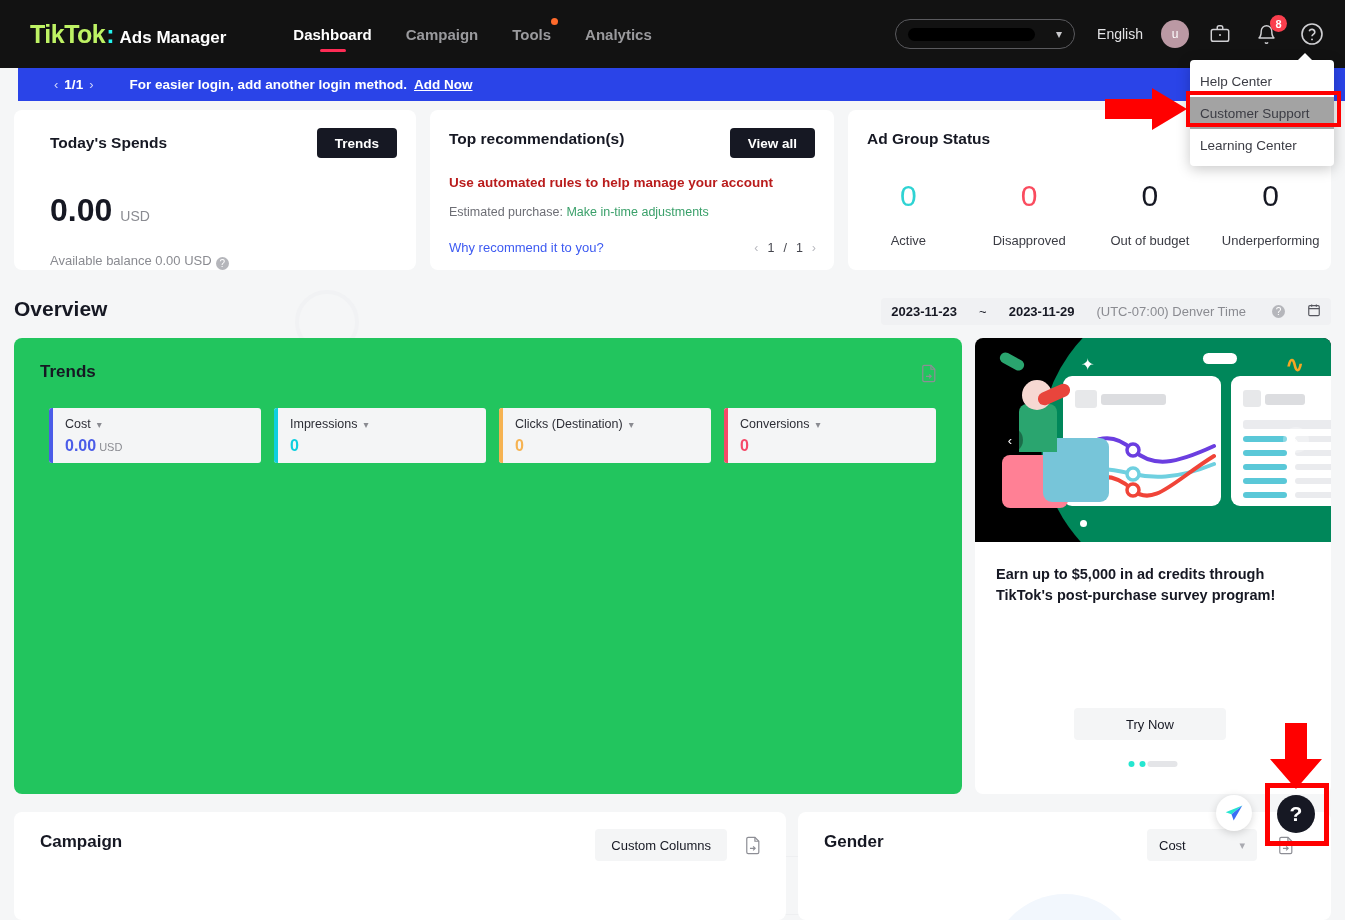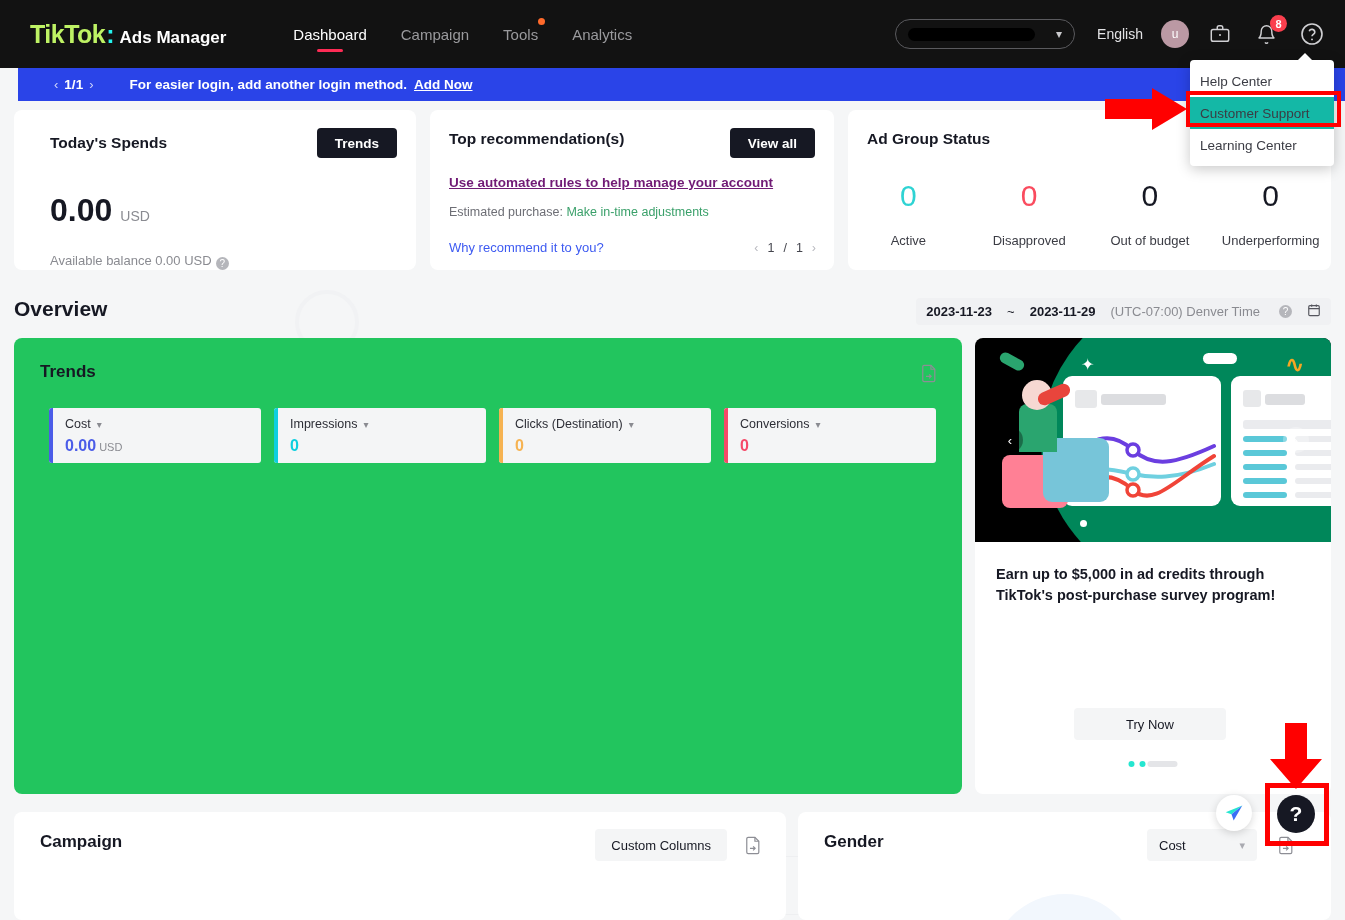--- a/index.html
+++ b/index.html
@@ -21,21 +21,21 @@
   .brand { display: flex; align-items: baseline; margin-left: 12px; }
   .brand-logo {
     font-size: 25px; font-weight: bold; color: #bef264; letter-spacing: -0.5px;
     font-family: "Liberation Sans", sans-serif;
   }
   .brand-colon { color: #25f4ee; font-size: 25px; font-weight: bold; margin: 0 1px; }
   .brand-sub { font-size: 17px; color: #ffffff; font-weight: bold; margin-left: 4px; }
 
   .nav-items { display: flex; align-items: center; margin-left: 50px; height: 68px; }
   .nav-item {
-    position: relative; color: #9a9a9d; font-size: 15px; font-weight: normal;
+    position: relative; color: #9a9a9d; font-size: 15px; font-weight: bold;
     margin: 0 17px; cursor: pointer; height: 68px; display: flex; align-items: center;
   }
   .nav-item.active { color: #ffffff; }
   .nav-item.active::after {
     content: ""; position: absolute; bottom: 16px; left: 50%; transform: translateX(-50%);
     width: 26px; height: 3px; background: #fe2c55; border-radius: 2px;
   }
   .nav-dot {
     position: absolute; top: 18px; right: -7px; width: 7px; height: 7px;
     border-radius: 50%; background: #ff6a2b;
@@ -73,21 +73,21 @@
   }
   .help-menu::before {
     content: ""; position: absolute; top: -7px; right: 21px; width: 0; height: 0;
     border-left: 8px solid transparent; border-right: 8px solid transparent;
     border-bottom: 8px solid #fff;
   }
   .help-item {
     height: 32px; display: flex; align-items: center; padding: 0 10px;
     font-size: 13.5px; color: #3b3c44; cursor: pointer;
   }
-  .help-item.hl { background: #14b8a6; }
+  .help-item.hl { background: #a3a3a3; }
 
   
   .anno-box-menu {
     position: absolute; left: 1186px; top: 91px; width: 155px; height: 36px;
     border: 4px solid #ff0000; z-index: 70; pointer-events: none;
   }
   .anno-arrow-menu { position: absolute; left: 1105px; top: 88px; z-index: 71; pointer-events: none; }
 
   
   .notice {
@@ -125,21 +125,21 @@
   .ring {
     position: absolute; top: 180px; right: 57px; width: 64px; height: 64px;
     border: 4px solid #f1f2f4; border-radius: 50%;
   }
   .q-ic {
     display: inline-flex; width: 13px; height: 13px; border-radius: 50%;
     background: #b5b6bb; color: #fff; font-size: 10px; align-items: center;
     justify-content: center; margin-left: 4px; vertical-align: -2px; cursor: pointer;
   }
 
-  .rec-head { position: absolute; top: 65px; left: 19px; font-size: 13.5px; font-weight: bold; color: #701a75; text-decoration: underline; }
+  .rec-head { position: absolute; top: 65px; left: 19px; font-size: 13.5px; font-weight: bold; color: #b91c1c; }
   .rec-sub { position: absolute; top: 95px; left: 19px; font-size: 12.5px; color: #6d6e75; }
   .rec-sub .green { color: #3aa06a; }
   .rec-why { position: absolute; top: 130px; left: 19px; font-size: 13px; color: #3d5af1; cursor: pointer; }
   .rec-pager {
     position: absolute; top: 131px; right: 18px; font-size: 12.5px; color: #44454d;
     display: flex; align-items: center; gap: 9px;
   }
   .rec-pager .ar { color: #b8b9bf; cursor: pointer; }
 
   .status-metrics {
@@ -153,21 +153,21 @@
     background: #fe2c55; color: #fff; border: none; border-radius: 4px;
     font-size: 13.5px; font-weight: bold; cursor: pointer; white-space: nowrap;
     font-family: "Liberation Sans", sans-serif;
   }
 
   
   .ov-title { position: absolute; top: 297px; left: 14px; font-size: 21px; font-weight: bold; color: #161823; }
   .daterange {
     position: absolute; top: 298px; right: 14px; height: 27px; background: #f0f1f3;
     border-radius: 4px; display: flex; align-items: center; padding: 0 10px;
-    font-size: 13px; color: #161823; gap: 15px; cursor: pointer; justify-content: flex-end;
+    font-size: 13px; color: #161823; gap: 22px; cursor: pointer; justify-content: flex-end;
   }
   .daterange .dt { font-weight: bold; }
   .daterange .tz { color: #8a8b91; font-weight: normal; }
 
   
   .trends {
     position: absolute; top: 338px; left: 14px; width: 948px; height: 456px;
     background: #22c55e; border-radius: 8px;
   }
   .trends-title { position: absolute; top: 24px; left: 26px; font-size: 17px; font-weight: bold; }

